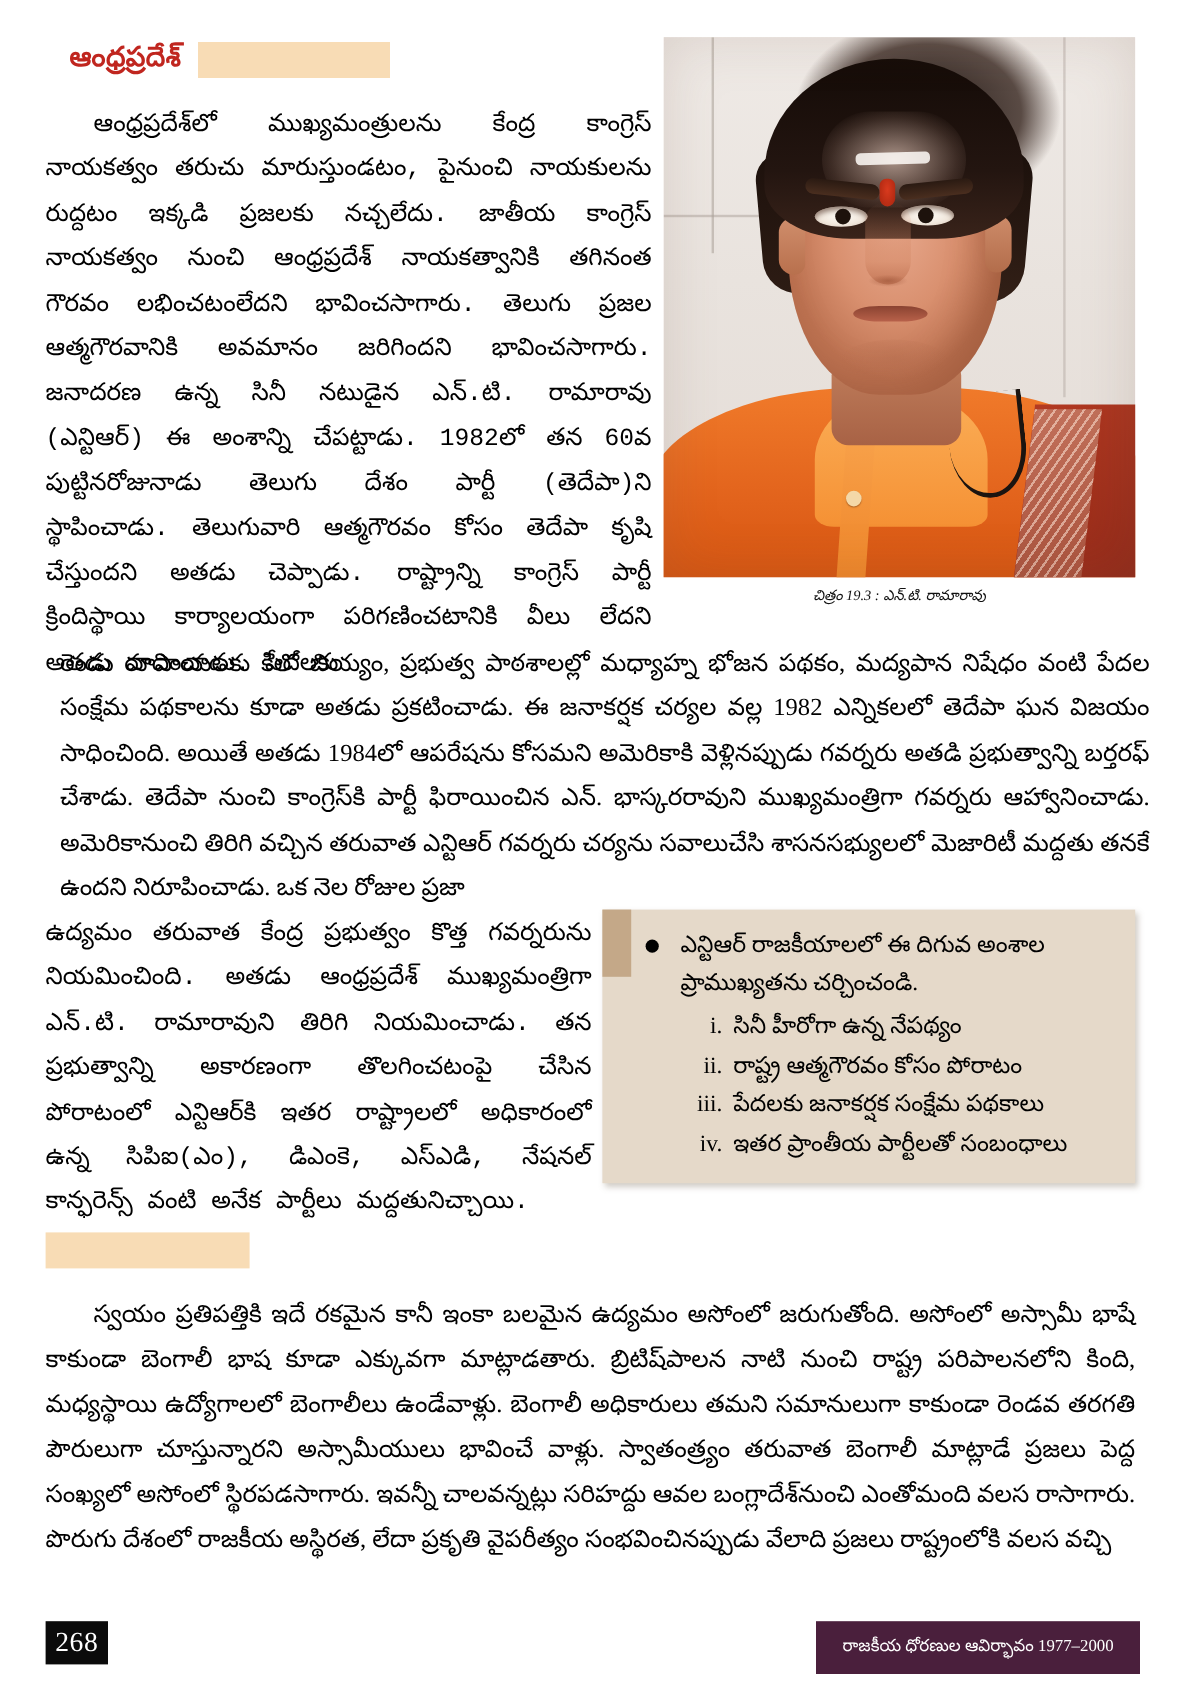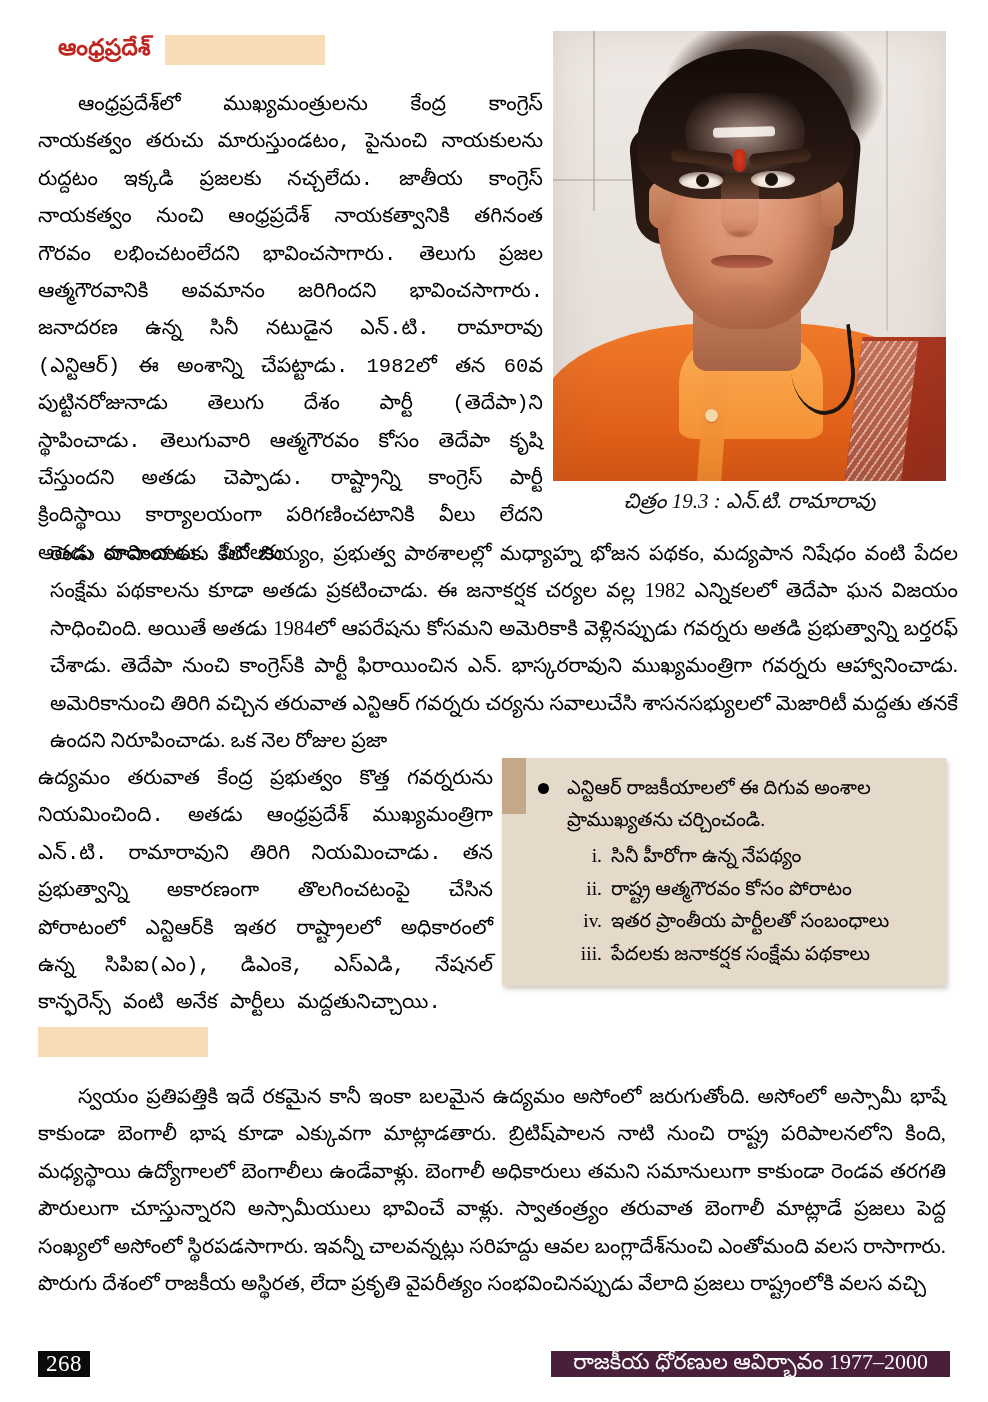--- a/index.html
+++ b/index.html
@@ -283,21 +283,21 @@
     box-shadow: inset 0 0 46px rgba(120,90,70,0.18);
     pointer-events: none;
   }
 
   .photo-caption {
     position: absolute;
     left: 553px;
     top: 489px;
     width: 393px;
     text-align: center;
-    font-size: 21px;
+    font-size: 12px;
     font-style: italic;
     color: #111;
   }
 
   
   .body-text {
     position: absolute;
     text-align: justify;
     text-justify: inter-word;
     font-size: 20.5px;
@@ -387,21 +387,20 @@
   .activity-list li .txt { flex: 1 1 auto; }
 
   
   .footer-left {
     position: absolute;
     left: 38px;
     top: 1351px;
     height: 36px;
     display: flex;
     align-items: stretch;
-    flex-direction: column;
   }
   .page-num {
     width: 52px;
     background: #0B0B0B;
     color: #ffffff;
     display: flex;
     align-items: center;
     justify-content: center;
     font-size: 23px;
     letter-spacing: 0.5px;
@@ -414,27 +413,27 @@
     align-items: center;
     justify-content: flex-end;
     padding-right: 16px;
     box-sizing: border-box;
     font-size: 16px;
   }
   .footer-right {
     position: absolute;
     right: 38px;
     top: 1351px;
-    height: 26px;
+    height: 44px;
     background: #4A1F3C;
     color: #ffffff;
     display: flex;
     align-items: center;
     padding: 0 22px;
-    font-size: 22px;
+    font-size: 14px;
     box-sizing: border-box;
   }
 </style>
 </head>
 <body>
 
 <div class="page">
 
   <div class="section-head" id="head-ap">
     <span class="head-text">ఆంధ్రప్రదేశ్</span>
@@ -499,27 +498,27 @@
       <ul class="activity-list">
         <li>
           <span class="rn">i.</span>
           <span class="txt">సినీ హీరోగా ఉన్న నేపథ్యం</span>
         </li>
         <li>
           <span class="rn">ii.</span>
           <span class="txt">రాష్ట్ర ఆత్మగౌరవం కోసం పోరాటం</span>
         </li>
         <li>
+          <span class="rn">iii.</span>
+          <span class="txt">పేదలకు జనాకర్షక సంక్షేమ పథకాలు</span>
+        </li>
+        <li>
           <span class="rn">iv.</span>
           <span class="txt">ఇతర ప్రాంతీయ పార్టీలతో సంబంధాలు</span>
         </li>
-        <li>
-          <span class="rn">iii.</span>
-          <span class="txt">పేదలకు జనాకర్షక సంక్షేమ పథకాలు</span>
-        </li>
       </ul>
     </div>
   </div>
 
   <div class="section-head" id="head-assam">
     <span class="head-bar"></span>
   </div>
 
   <div class="body-text" id="para-assam">
     <span class="indent"></span><span>స్వయం ప్రతిపత్తికి ఇదే రకమైన కానీ ఇంకా బలమైన ఉద్యమం అసోంలో జరుగుతోంది. అసోంలో అస్సామీ భాషే కాకుండా బెంగాలీ భాష కూడా ఎక్కువగా మాట్లాడతారు. బ్రిటిష్‌పాలన నాటి నుంచి రాష్ట్ర పరిపాలనలోని కింది, మధ్యస్థాయి ఉద్యోగాలలో బెంగాలీలు ఉండేవాళ్లు. బెంగాలీ అధికారులు తమని సమానులుగా కాకుండా రెండవ తరగతి పౌరులుగా చూస్తున్నారని అస్సామీయులు భావించే వాళ్లు. స్వాతంత్ర్యం తరువాత బెంగాలీ మాట్లాడే ప్రజలు పెద్ద సంఖ్యలో అసోంలో స్థిరపడసాగారు. ఇవన్నీ చాలవన్నట్లు సరిహద్దు ఆవల బంగ్లాదేశ్‌నుంచి ఎంతోమంది వలస రాసాగారు. పొరుగు దేశంలో రాజకీయ అస్థిరత, లేదా ప్రకృతి వైపరీత్యం సంభవించినప్పుడు వేలాది ప్రజలు రాష్ట్రంలోకి వలస వచ్చి</span>

